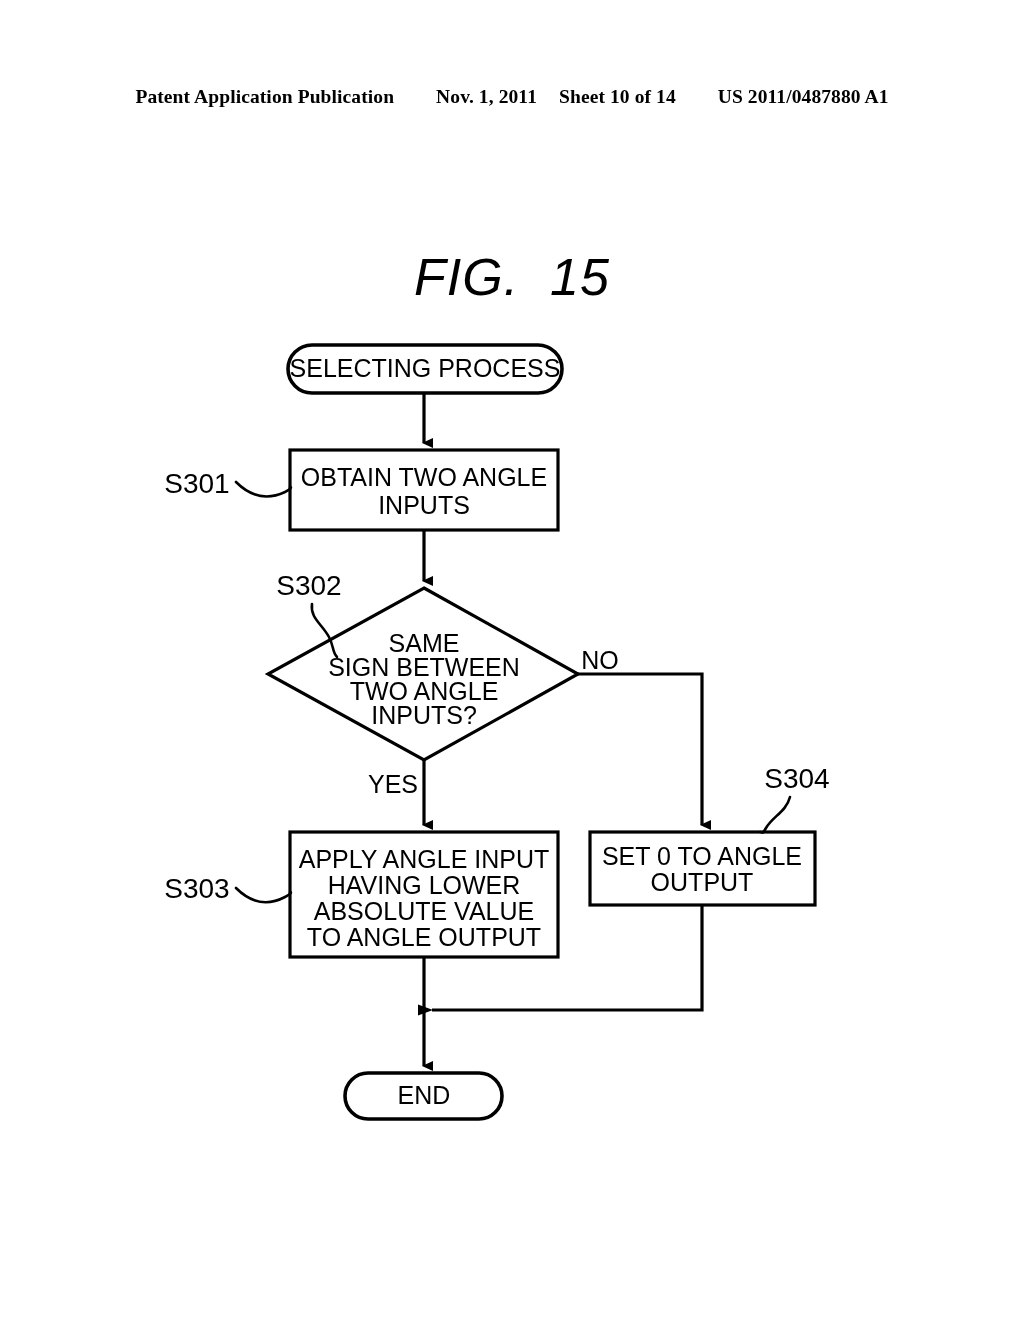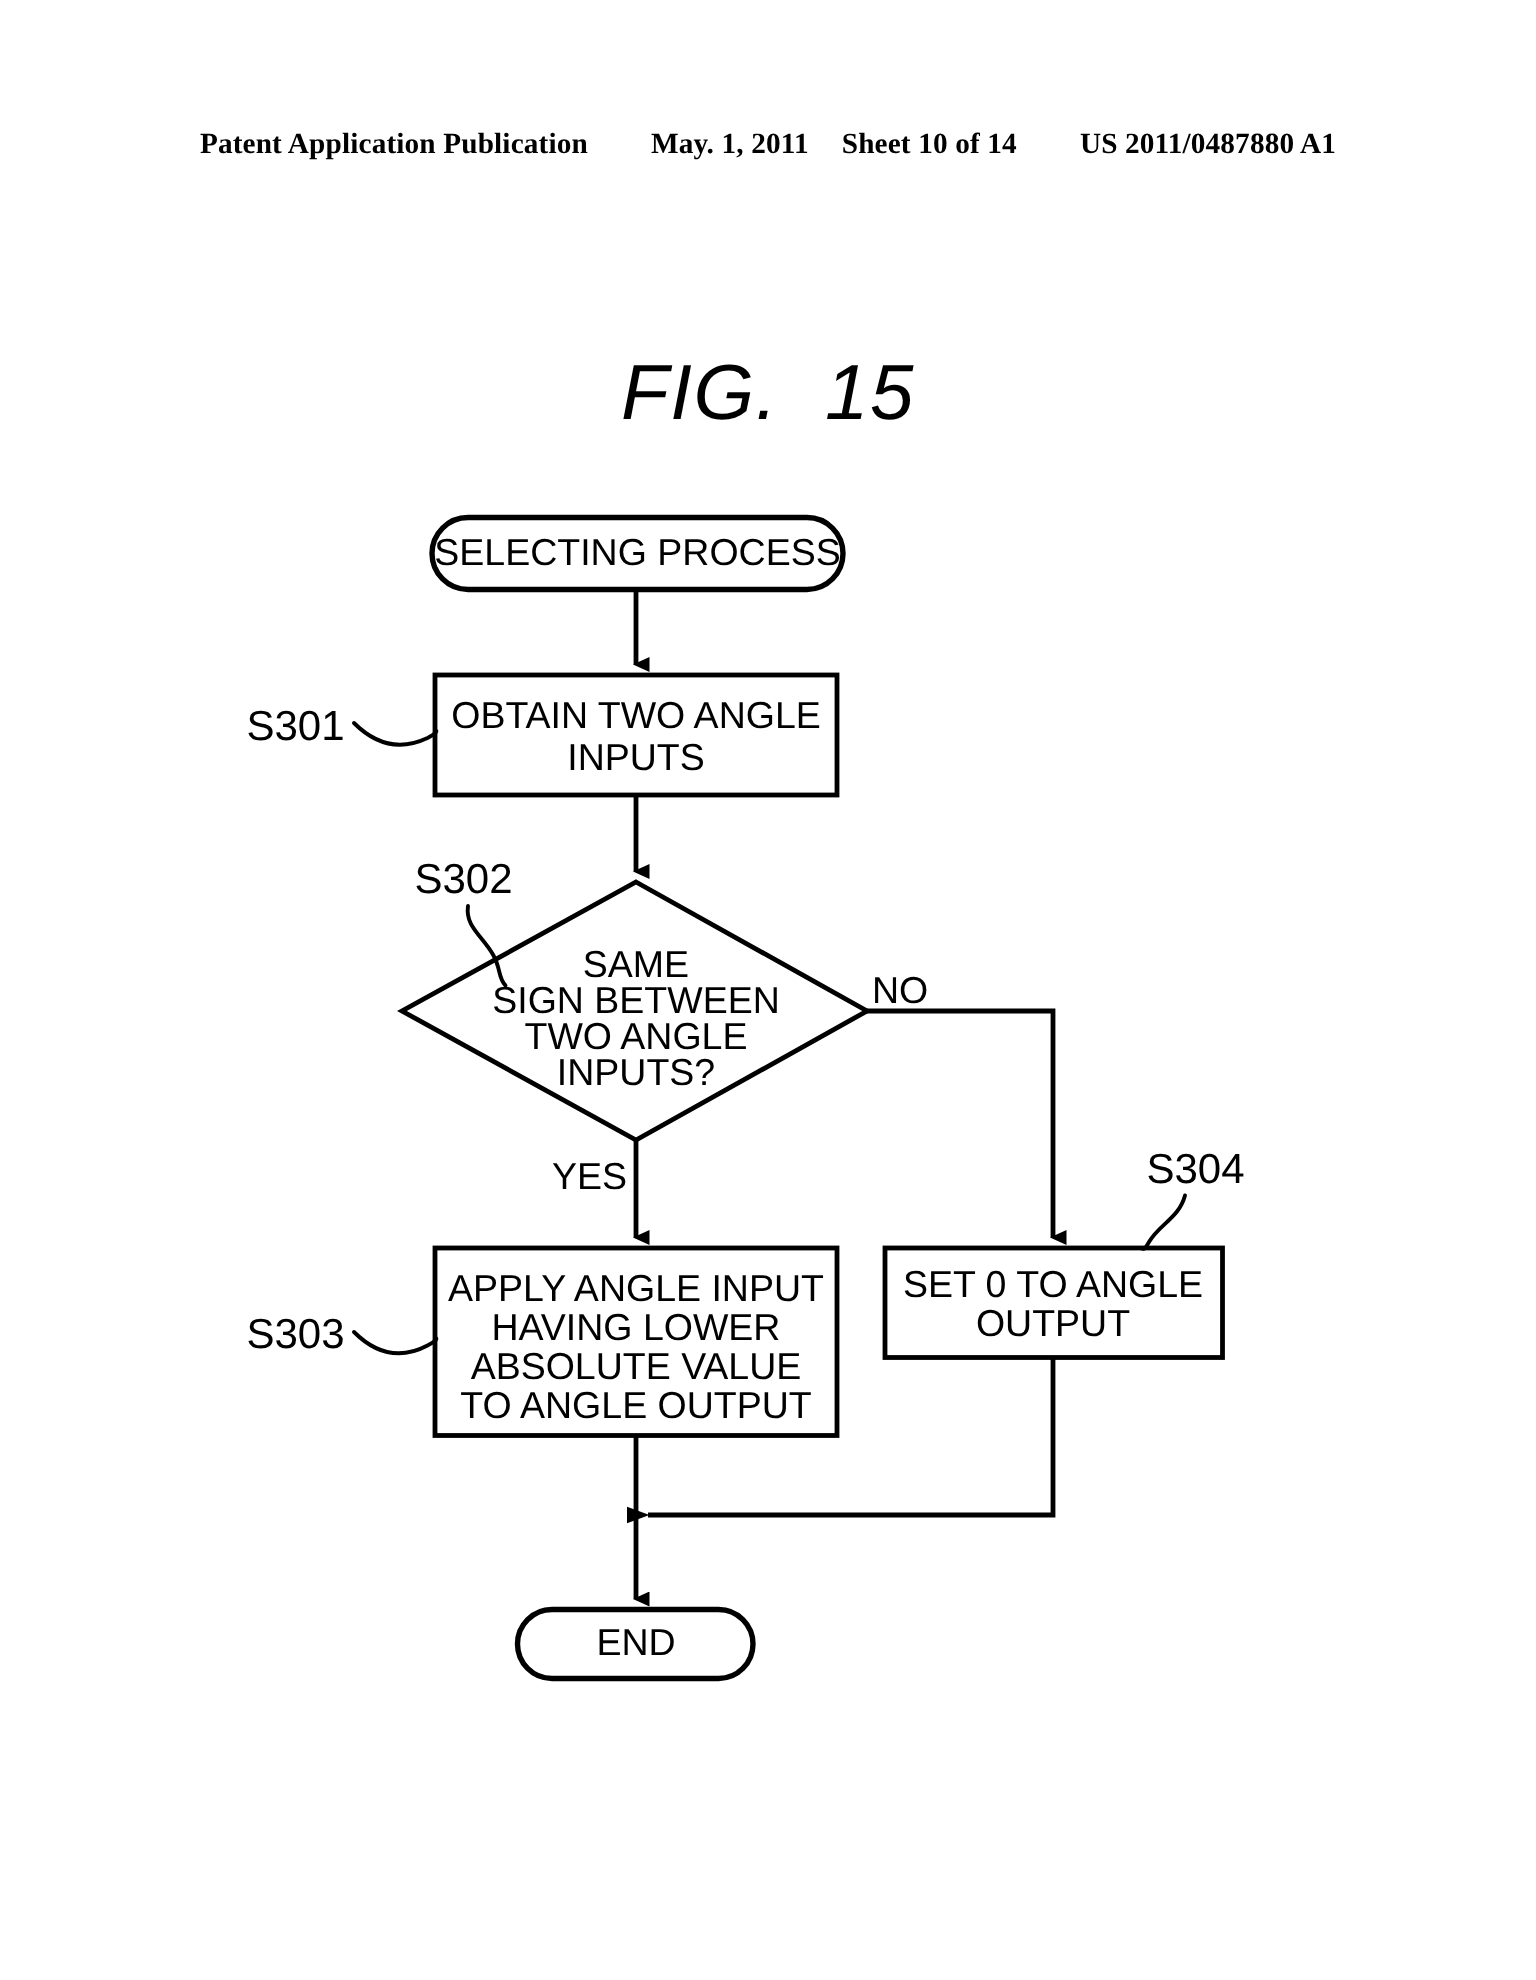--- a/index.html
+++ b/index.html
@@ -44,21 +44,21 @@
   }
   .pub-header .h-title { margin-right: 42px; }
   .pub-header .h-date  { margin-right: 22px; }
   .pub-header .h-sheet { margin-right: 42px; }
   .pub-header .h-num   { margin-right: 0; }
 
   
   .fig-title {
     position: absolute;
     left: 0;
-    top: 232px;
+    top: 247px;
     width: 1024px;
     text-align: center;
     font-family: "Liberation Sans", sans-serif;
     font-style: italic;
     font-weight: normal;
     font-size: 52px;
     letter-spacing: 1px;
     white-space: pre;
   }
 
@@ -105,21 +105,21 @@
     stroke-linecap: round;
   }
 </style>
 </head>
 <body>
 
 <div id="sheet">
 
   <div class="pub-header">
     <span class="h-title">Patent Application Publication</span>
-    <span class="h-date">May. 1, 2011</span>
+    <span class="h-date">Nov. 1, 2011</span>
     <span class="h-sheet">Sheet 10 of 14</span>
     <span class="h-num">US 2011/0487880 A1</span>
   </div>
 
   <div class="fig-title">FIG.  15</div>
 
   <svg id="flow" viewBox="0 0 1024 1320" xmlns="http://www.w3.org/2000/svg">
 
     <defs>
       <marker id="arrowDown" markerWidth="14" markerHeight="14" refX="5" refY="9" orient="auto" markerUnits="userSpaceOnUse">

